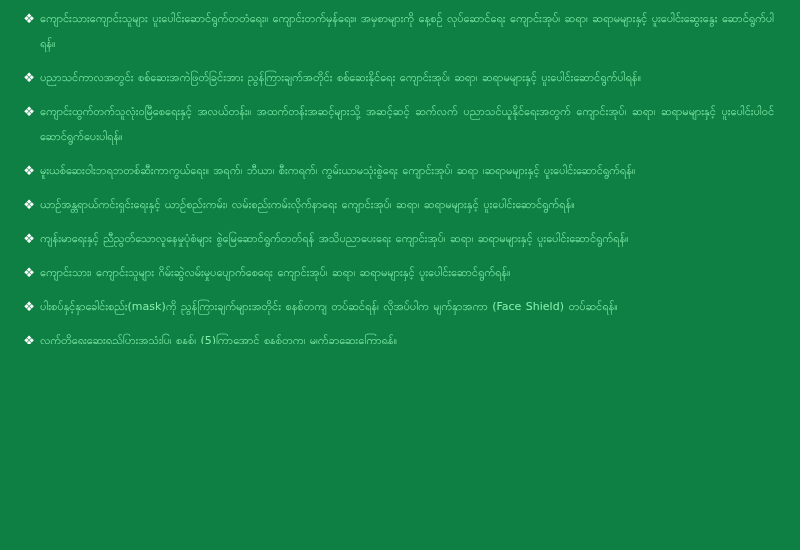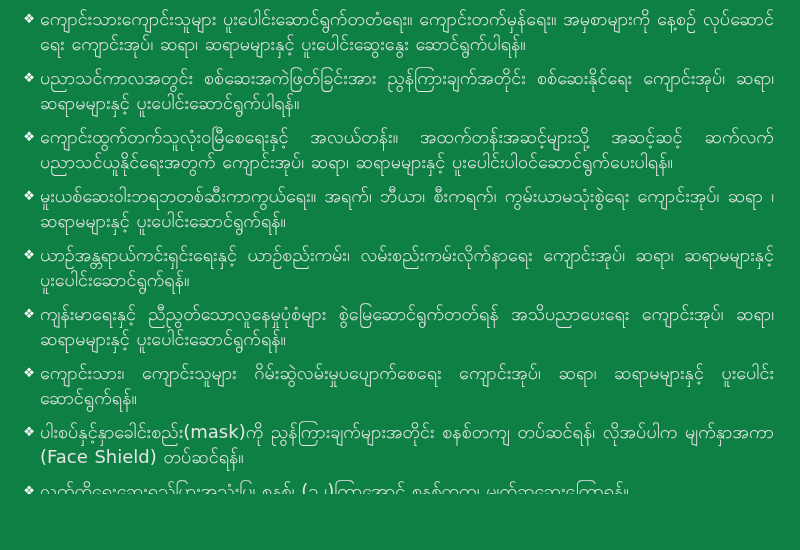--- a/index.html
+++ b/index.html
@@ -36,25 +36,25 @@
     flex: 0 0 auto;
     width: 22px;
     color: #ffffff;
     font-size: 13px;
     line-height: 25px;
     text-align: center;
     user-select: none;
   }
   .bullet-text {
     flex: 1 1 auto;
-    font-size: 18px;
+    font-size: 11px;
     line-height: 25px;
     text-align: justify;
     text-justify: inter-word;
-    color: #e5e5e5;
+    color: #86efac;
     letter-spacing: 0px;
     word-spacing: 1px;
   }
   .clipped {
     overflow: hidden;
     max-height: 16px;
   }
 </style>
 </head>
 <body>
@@ -88,16 +88,16 @@
     <li class="bullet-item">
       <span class="bullet-marker">❖</span>
       <span class="bullet-text">ကျောင်းသား၊  ကျောင်းသူများ ဂိမ်းဆွဲလမ်းမှုပပျောက်စေရေး ကျောင်းအုပ်၊ ဆရာ၊ ဆရာမများနှင့် ပူးပေါင်းဆောင်ရွက်ရန်။</span>
     </li>
     <li class="bullet-item">
       <span class="bullet-marker">❖</span>
       <span class="bullet-text">ပါးစပ်နှင့်နှာခေါင်းစည်း(mask)ကို  ညွန်ကြားချက်များအတိုင်း  စနစ်တကျ  တပ်ဆင်ရန်၊  လိုအပ်ပါက မျက်နှာအကာ (Face Shield) တပ်ဆင်ရန်။</span>
     </li>
     <li class="bullet-item clipped">
       <span class="bullet-marker">❖</span>
-      <span class="bullet-text">လက်တိုရေးဆေးရည်ပြားအသုံးပြု၊ စနစ်၊ (၁၂)ကြာအောင် စနစ်တကျ မျက်ခွာဆေးကြောရန်။</span>
+      <span class="bullet-text">လက်တိုရေးဆေးရည်ပြားအသုံးပြု၊ စနစ်၊ (5)ကြာအောင် စနစ်တကျ မျက်ခွာဆေးကြောရန်။</span>
     </li>
   </ul>
 </div>
 
 </body></html>

